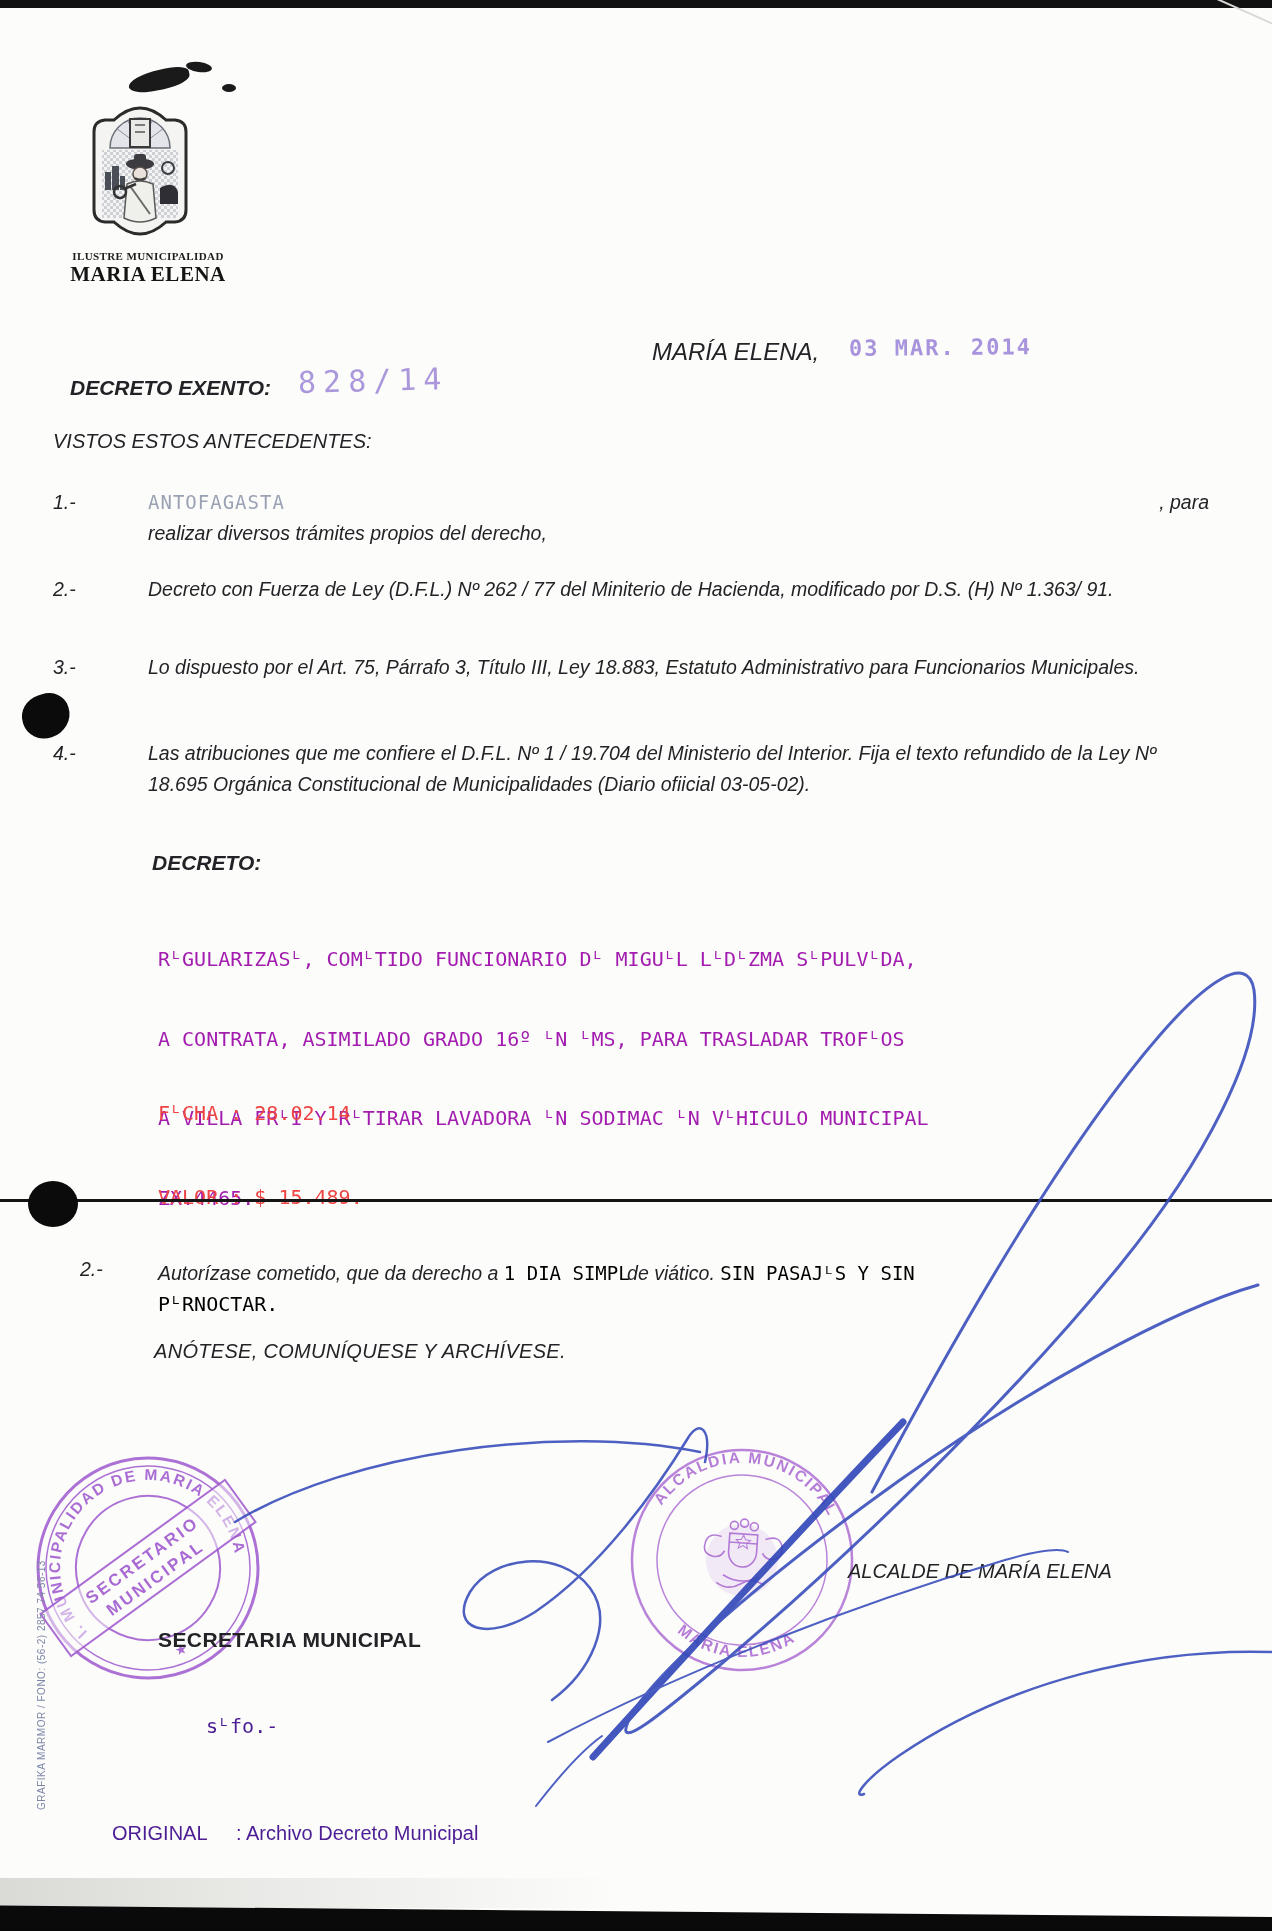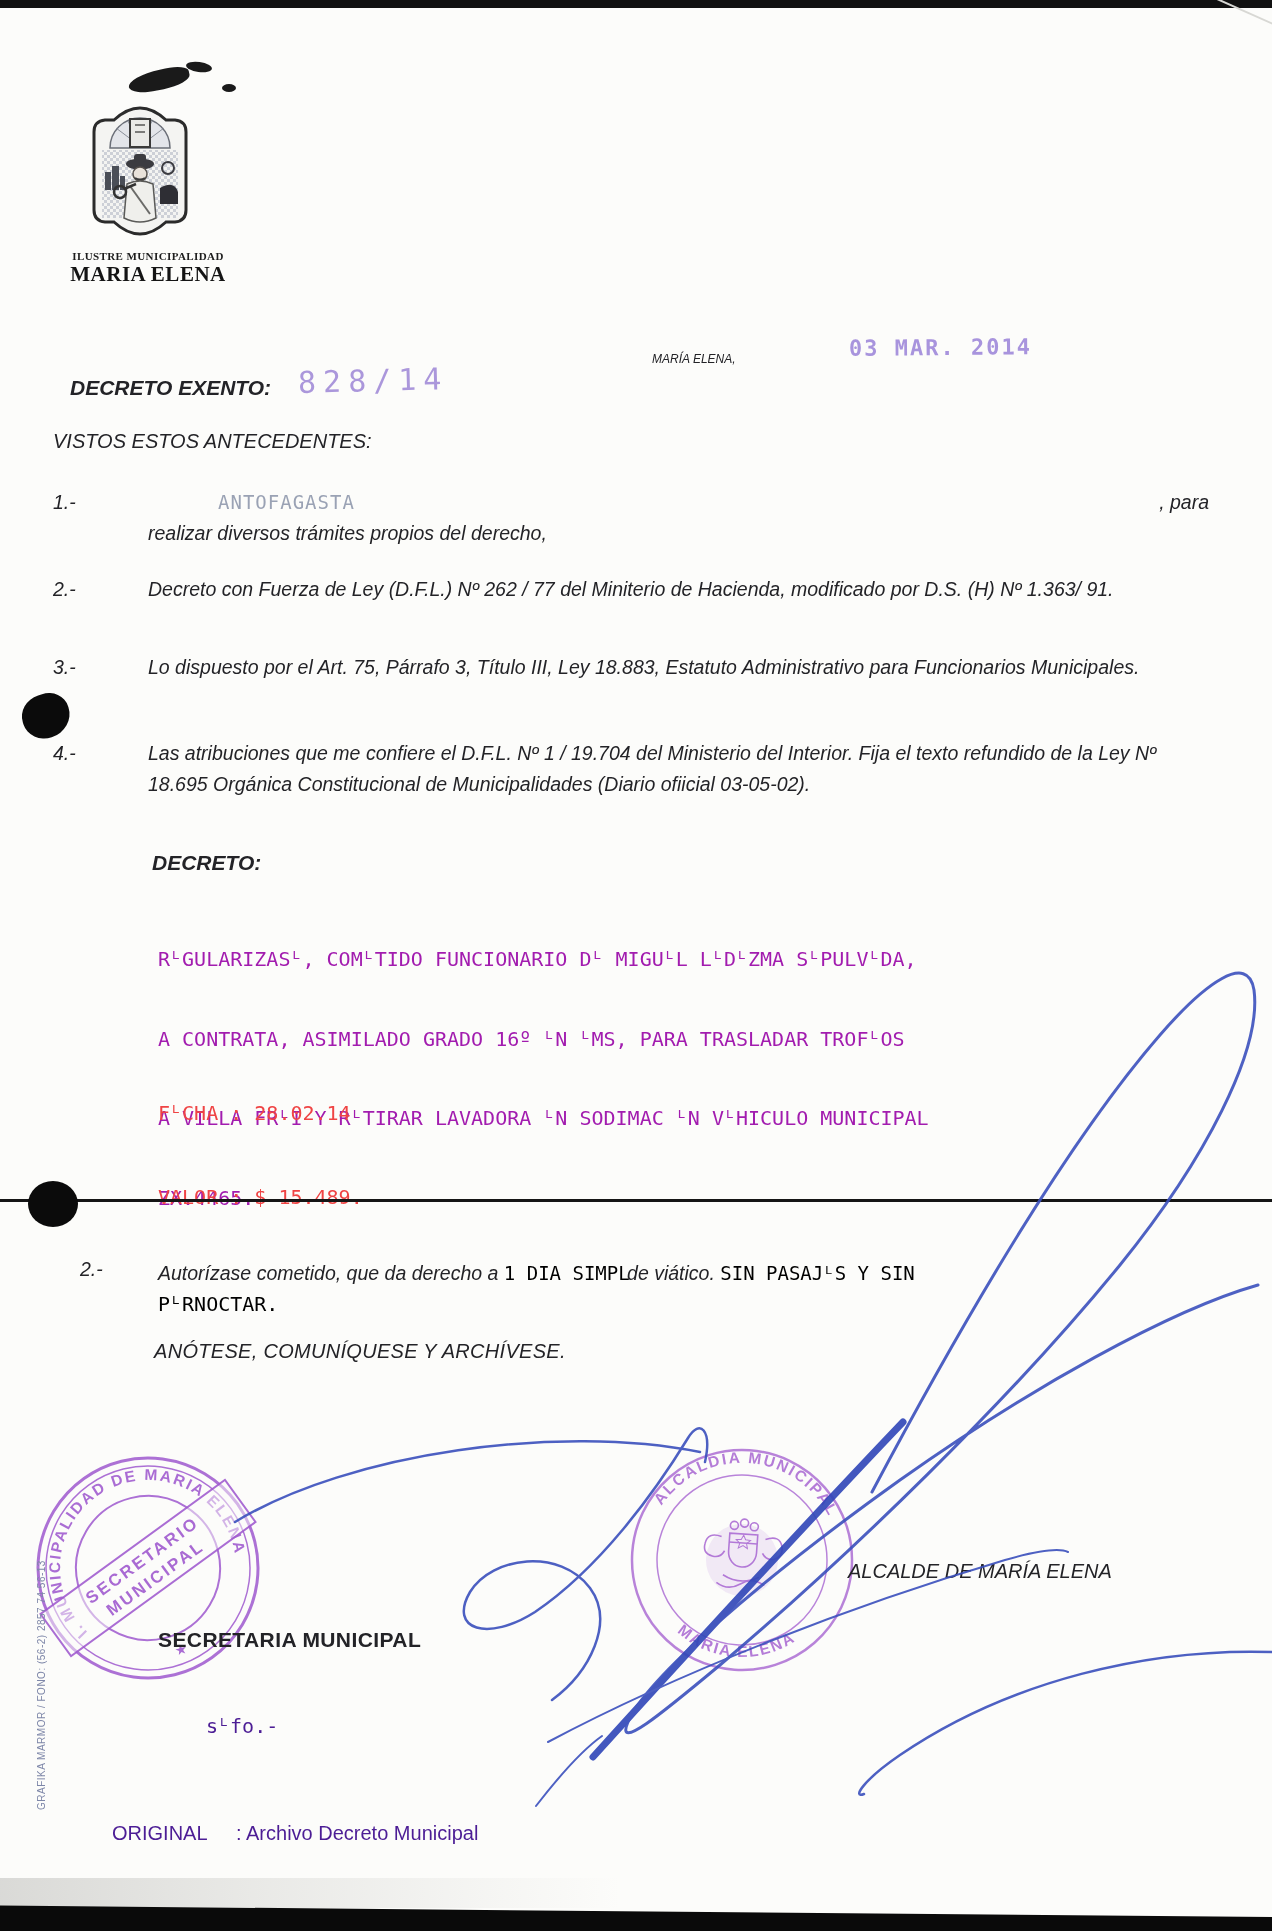--- a/index.html
+++ b/index.html
@@ -8,34 +8,34 @@
   .abs{position:absolute;}
   .topbar{left:0;top:0;width:1272px;height:8px;background:#111;}
   .corner-line{left:1140px;top:6px;width:190px;height:2px;background:#d8d8d4;transform:rotate(24deg);}
   .smudge{background:#1a1a1a;border-radius:50%;}
   
   .lh-small{left:48px;top:250px;width:200px;text-align:center;font-family:"Liberation Serif",serif;
             font-weight:bold;font-size:11px;letter-spacing:.4px;color:#1d1d1d;}
   .lh-big{left:40px;top:262px;width:216px;text-align:center;font-family:"Liberation Serif",serif;
           font-weight:bold;font-size:21px;letter-spacing:.5px;color:#141414;}
   
-  .place{left:652px;top:352px;font-style:italic;font-size:12px;}
+  .place{left:652px;top:338px;font-style:italic;font-size:24px;}
   .date-stamp{left:849px;top:335px;font-family:"DejaVu Sans Mono",monospace;font-weight:bold;font-size:22px;
               letter-spacing:2px;color:#9a82d8;opacity:.85;transform:rotate(-.5deg);}
   .decree-label{left:70px;top:376px;font-style:italic;font-weight:bold;font-size:21px;}
   .decree-number{left:298px;top:363px;font-family:"DejaVu Sans Mono",monospace;font-size:30px;
                  letter-spacing:7px;color:#9d86d6;opacity:.85;transform:rotate(-1.5deg);}
   
   .vistos-h{left:53px;top:430px;font-style:italic;font-size:20px;}
   .item{left:53px;width:1160px;display:flex;font-style:italic;font-size:19.5px;line-height:31px;}
   .item .num{width:95px;flex:0 0 95px;}
   .item .itext{flex:1;padding-right:4px;}
   .i1l1{display:flex;width:100%;}
   .typed{font-family:"DejaVu Sans Mono",monospace;font-style:normal;}
-  .typed-city{color:#9aa2b4;font-size:19px;letter-spacing:1px;margin-left:70px;}
+  .typed-city{color:#9aa2b4;font-size:19px;letter-spacing:1px;}
   .i1-para{margin-left:auto;}
   
   .decreto-h{left:152px;top:851px;font-style:italic;font-weight:bold;font-size:21px;}
   .typed-block{left:158px;top:893px;font-family:"DejaVu Sans Mono",monospace;font-size:20px;
                line-height:26.5px;color:#a21caf;white-space:pre;}
   .fecha-block{left:158px;top:1043px;font-family:"DejaVu Sans Mono",monospace;font-size:20px;
                line-height:28px;color:#ef4444;white-space:pre;}
   
   .dot1{left:22px;top:694px;width:48px;height:44px;background:#0b0b0b;border-radius:50% 46% 55% 50%;transform:rotate(-18deg);}
   .dot2{left:28px;top:1181px;width:50px;height:46px;background:#0b0b0b;border-radius:50%;z-index:5;}

